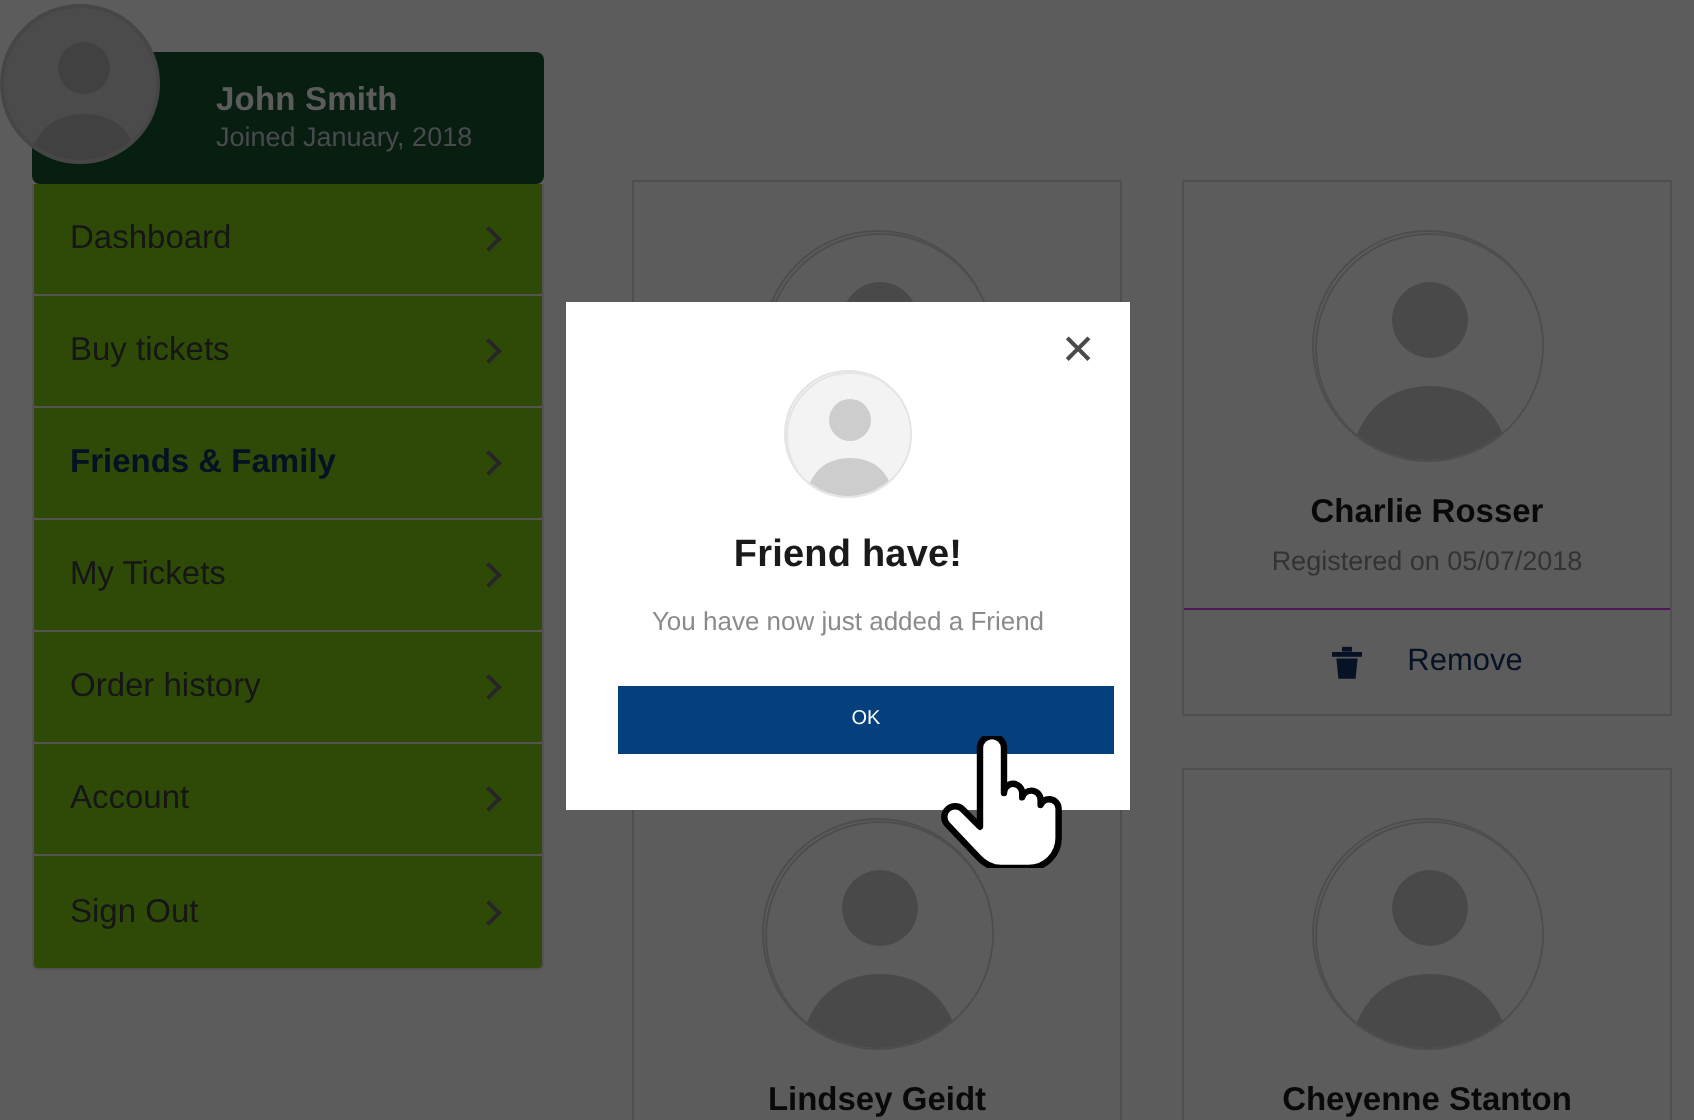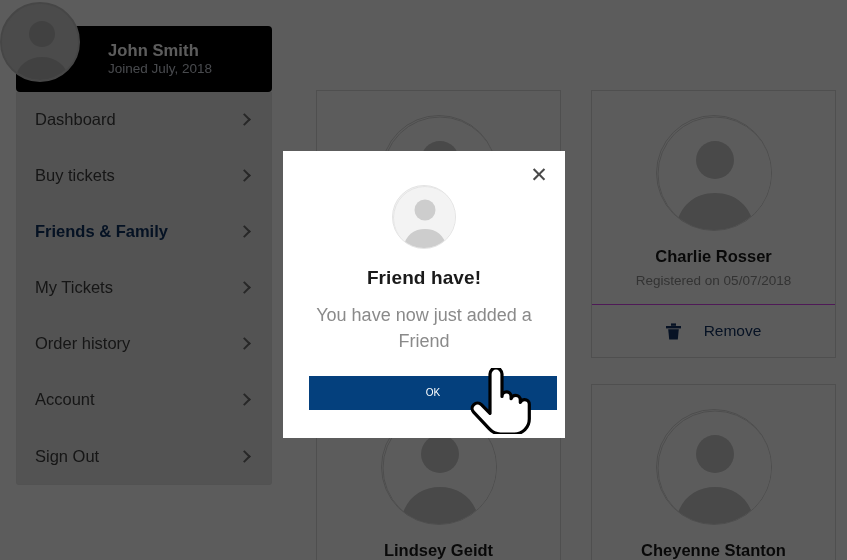--- a/index.html
+++ b/index.html
@@ -30,21 +30,21 @@
   #sidebar {
     position: absolute;
     left: 16px;
     top: 26px;
     width: 256px;
   }
 
   .sb-header {
     position: relative;
     height: 66px;
-    background: #000000;
+    background: #14532d;
     border-radius: 4px;
     display: flex;
     align-items: center;
     padding-left: 92px;
   }
 
   .sb-avatar {
     position: absolute;
     left: -16px;
     top: -24px;
@@ -63,21 +63,21 @@
     line-height: 1.25;
     letter-spacing: .1px;
   }
   .sb-joined {
     color: #c7ccd6;
     font-size: 13.5px;
     line-height: 1.35;
   }
 
   .sb-menu {
-    background: #e5e5e5;
+    background: #84cc16;
     border: 1px solid #e2e2e2;
     border-top: none;
     border-radius: 0 0 3px 3px;
   }
 
   .sb-item {
     position: relative;
     height: 56px;
     display: flex;
     align-items: center;
@@ -207,21 +207,21 @@
 
   .modal-title {
     font-size: 19px;
     font-weight: bold;
     color: #1a1a1a;
     margin-bottom: 13px;
     letter-spacing: .1px;
   }
 
   .modal-text {
-    font-size: 18px;
+    font-size: 13px;
     color: #8a8a8a;
     line-height: 1.45;
     margin-bottom: 22px;
     padding: 0 6px;
   }
 
   #modal-ok {
     display: block;
     width: 248px;
     margin: 0 auto;
@@ -259,21 +259,21 @@
       <div class="sb-header">
         <div class="sb-avatar">
           <svg viewBox="0 0 80 80" width="80" height="80" aria-hidden="true">
             <circle cx="40" cy="40" r="40" fill="#cfcfcf"></circle>
             <circle cx="40" cy="30" r="13" fill="#b4b4b4"></circle>
             <path d="M12 78c3-17 14-25 28-25s25 8 28 25z" fill="#b4b4b4"></path>
           </svg>
         </div>
         <div>
           <div class="sb-name">John Smith</div>
-          <div class="sb-joined">Joined July, 2018</div>
+          <div class="sb-joined">Joined January, 2018</div>
         </div>
       </div>
 
       <div class="sb-menu">
 
         <div class="sb-item">
           <span class="sb-item-label">Dashboard</span>
           <span class="chev"></span>
         </div>
 

